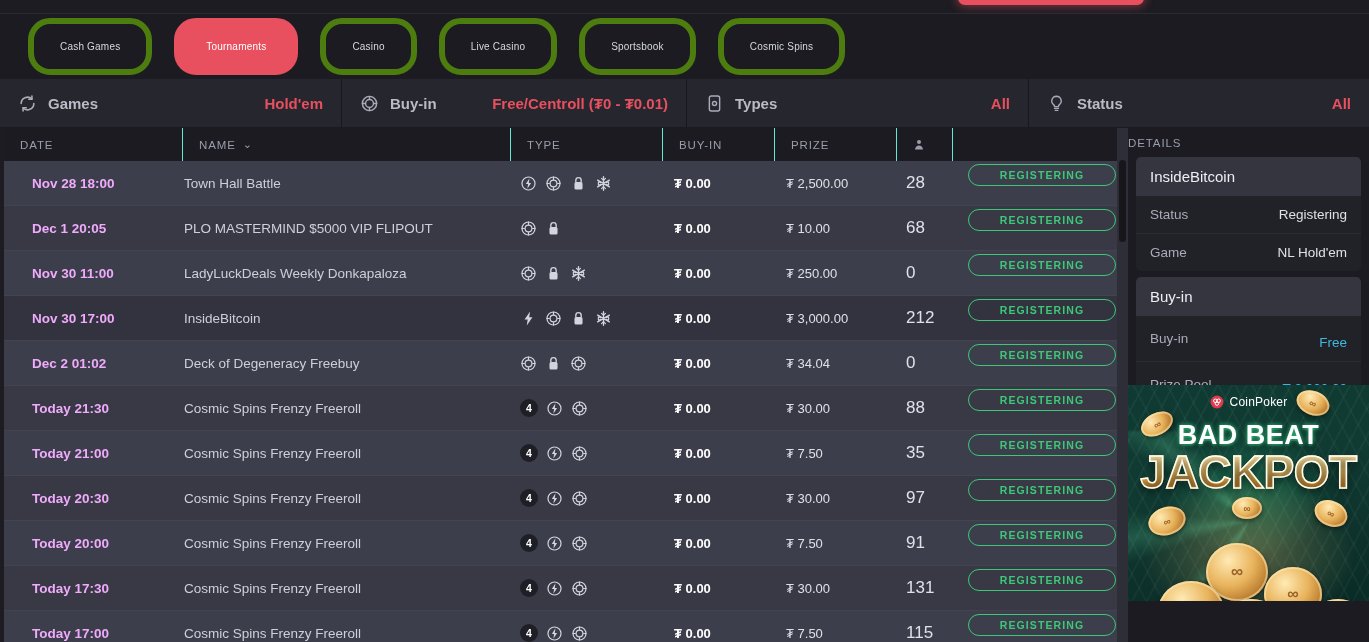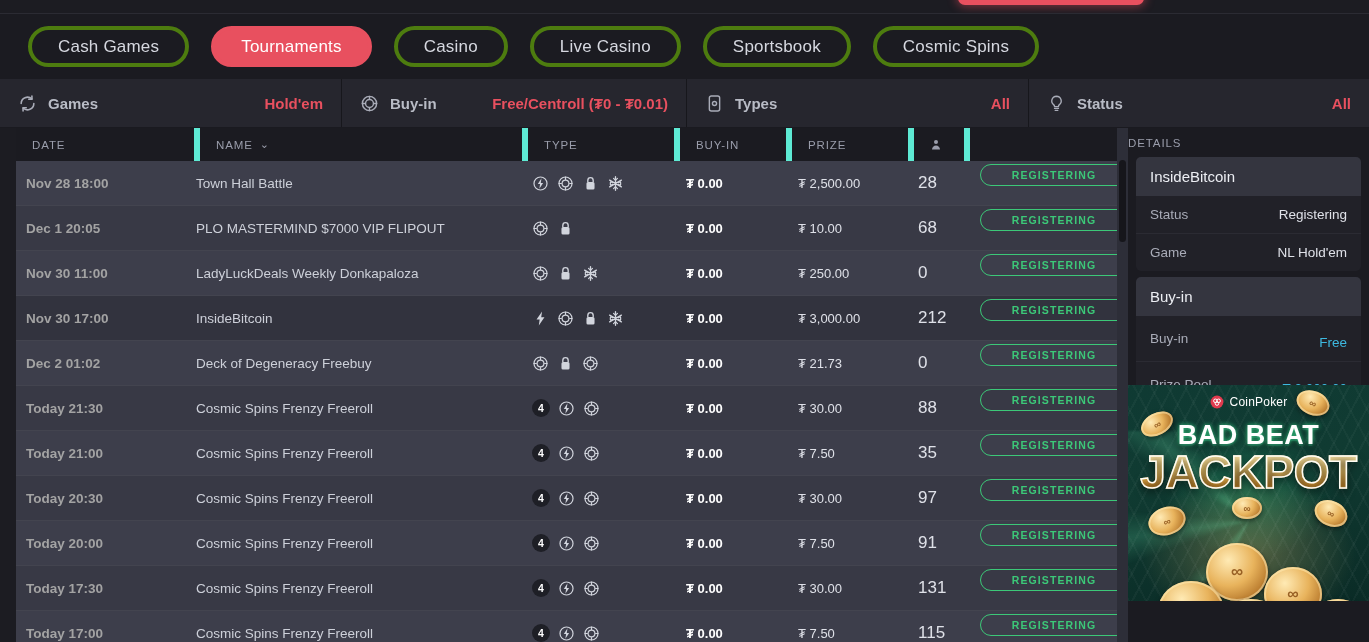--- a/index.html
+++ b/index.html
@@ -23,23 +23,23 @@
     background:#2b2b33;
   }
 
   
   .navbar{
     position:absolute; top:14px; left:0; width:1369px; height:65px;
     background:#1b1b21;
     display:flex; align-items:center; gap:22px; padding-left:28px;
   }
   .pill{
-    height:41px; border-radius:22px; border:4px solid #4d7c0f;
+    height:57px; border-radius:22px; border:6px solid #4d7c0f;
     display:flex; align-items:center; justify-content:center;
-    padding:0 26px; color:#d6d8e0; font-size:17px; letter-spacing:.2px;
+    padding:0 26px; color:#d6d8e0; font-size:10px; letter-spacing:.2px;
     background:transparent; cursor:pointer; white-space:nowrap;
   }
   .pill.active{
     background:#e8505f; border-color:#e8505f; color:#fff;
   }
 
   
   .filters{
     position:absolute; top:79px; left:0; width:1369px; height:49px;
     background:#26262e; display:flex; align-items:stretch;
@@ -55,50 +55,50 @@
   .f-buyin{ width:345px; }
   .f-types{ width:342px; }
   .f-status{ width:340px; }
   .f-left{ display:flex; align-items:center; gap:11px; }
   .f-label{ color:#b9bcc6; font-size:15px; font-weight:bold; }
   .f-val{ color:#e8505f; font-size:15px; font-weight:bold; }
   .f-ico{ width:19px; height:19px; display:block; }
 
   
   .table-wrap{
-    position:absolute; top:128px; left:16px; width:1128px; height:514px;
+    position:absolute; top:128px; left:4px; width:1128px; height:514px;
     background:#393a47; overflow:hidden;
   }
   .thead{
     height:33px; background:#1b1b21; display:flex; align-items:center;
     color:#9a9dab; font-size:11.5px; letter-spacing:.9px;
   }
   .th{
     height:33px; display:flex; align-items:center; padding-left:16px;
-    border-left:6px solid #5eead4; box-sizing:border-box;
+    border-left:1px solid #5eead4; box-sizing:border-box;
   }
   .th:first-child{ border-left:none; }
   .c-date{ width:178px; }
   .c-name{ width:328px; }
   .c-type{ width:152px; }
   .c-buyin{ width:112px; }
   .c-prize{ width:122px; }
   .c-ppl{ width:56px; }
   .c-act{ width:180px; }
 
   .rows{ position:relative; }
   .row{
     height:45px; display:flex; align-items:center;
     border-bottom:1px solid #43444f; position:relative;
   }
   .row.odd{ background:#3d3e4b; }
   .row.even{ background:#383945; }
   .row.selected{ background:#32333e; }
   .cell{ display:flex; align-items:center; height:45px; box-sizing:border-box; }
-  .cell.date{ width:178px; padding-left:10px; color:#a3a3a3; font-size:13.5px; font-weight:bold; }
+  .cell.date{ width:178px; padding-left:28px; color:#f0abfc; font-size:13.5px; font-weight:bold; }
   .cell.name{ width:328px; padding-left:2px; color:#cdd0d9; font-size:13.5px; }
   .cell.type{ width:152px; padding-left:10px; gap:8px; }
   .cell.buyin{ width:112px; padding-left:12px; color:#ffffff; font-size:13px; font-weight:bold; }
   .cell.prize{ width:122px; padding-left:12px; color:#dfe1e8; font-size:13px; }
   .cell.ppl{ width:56px; padding-left:10px; color:#dfe1e8; font-size:17px; }
   .cell.act{ width:180px; display:flex; align-items:center; justify-content:center; }
 
   .btn-reg{
     width:148px; height:22px; border:1px solid #3cc878; border-radius:12px;
     color:#3cc878; font-size:10.5px; letter-spacing:1.1px; font-weight:bold;
@@ -341,21 +341,21 @@
           </div>
           <div class="cell act">
             <div class="btn-reg">REGISTERING</div>
           </div>
         </div>
         <div class="row even">
           <div class="cell date">
             <span>Dec 1 20:05</span>
           </div>
           <div class="cell name">
-            <span>PLO MASTERMIND $7000 VIP FLIPOUT</span>
+            <span>PLO MASTERMIND $5000 VIP FLIPOUT</span>
           </div>
           <div class="cell type">
             <svg class="ti" viewBox="0 0 24 24">
               <circle cx="12" cy="12" r="9.2" fill="none" stroke="#d2d5dd" stroke-width="1.7"></circle>
               <circle cx="12" cy="12" r="4.8" fill="none" stroke="#d2d5dd" stroke-width="1.7"></circle>
               <path d="M12 2.8v3.4M12 17.8v3.4M2.8 12h3.4M17.8 12h3.4" stroke="#d2d5dd" stroke-width="1.7" stroke-linecap="round"></path>
             </svg>
             <svg class="ti" viewBox="0 0 24 24">
               <path d="M8.2 10.2V7.6a3.8 3.8 0 0 1 7.6 0v2.6" fill="none" stroke="#d2d5dd" stroke-width="1.9"></path>
               <rect x="6.3" y="10" width="11.4" height="10.4" rx="2.2" fill="#d2d5dd"></rect>
@@ -467,21 +467,21 @@
             <svg class="ti" viewBox="0 0 24 24">
               <circle cx="12" cy="12" r="9.2" fill="none" stroke="#d2d5dd" stroke-width="1.7"></circle>
               <circle cx="12" cy="12" r="4.8" fill="none" stroke="#d2d5dd" stroke-width="1.7"></circle>
               <path d="M12 2.8v3.4M12 17.8v3.4M2.8 12h3.4M17.8 12h3.4" stroke="#d2d5dd" stroke-width="1.7" stroke-linecap="round"></path>
             </svg>
           </div>
           <div class="cell buyin">
             <span>₮ 0.00</span>
           </div>
           <div class="cell prize">
-            <span>₮ 21.73</span>
+            <span>₮ 34.04</span>
           </div>
           <div class="cell ppl">
             <span>0</span>
           </div>
           <div class="cell act">
             <div class="btn-reg">REGISTERING</div>
           </div>
         </div>
         <div class="row even">
           <div class="cell date">

